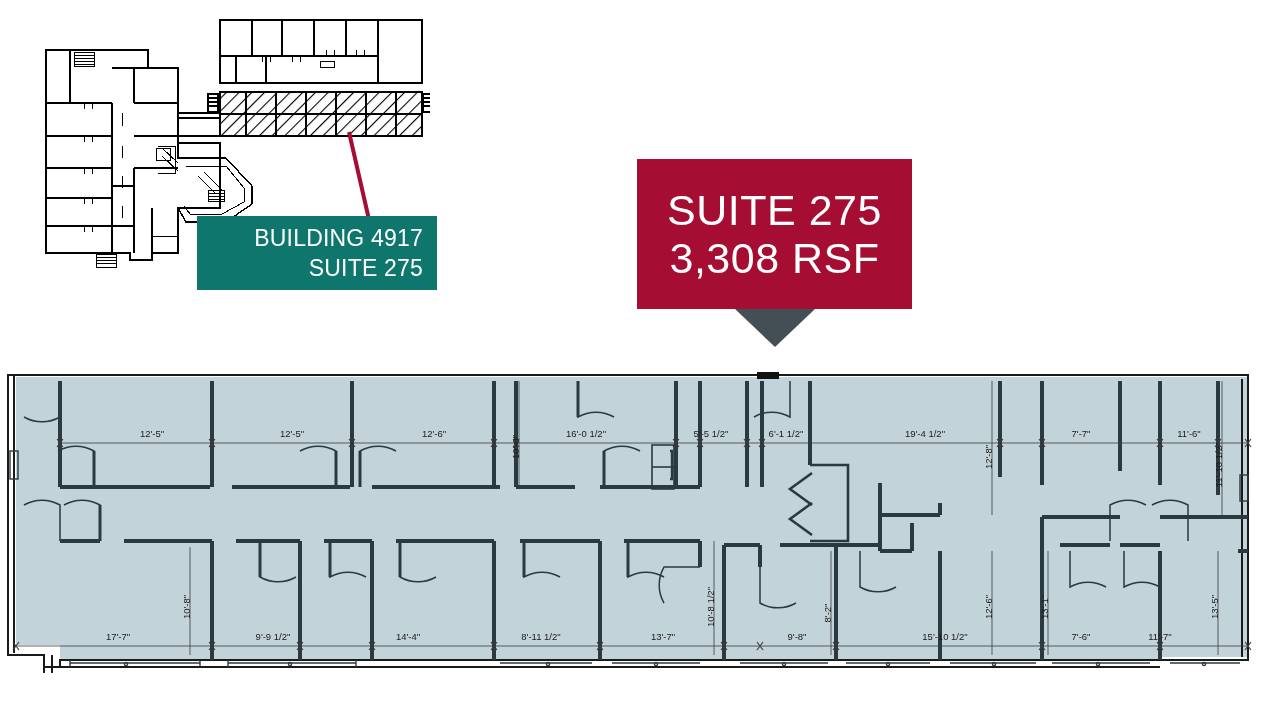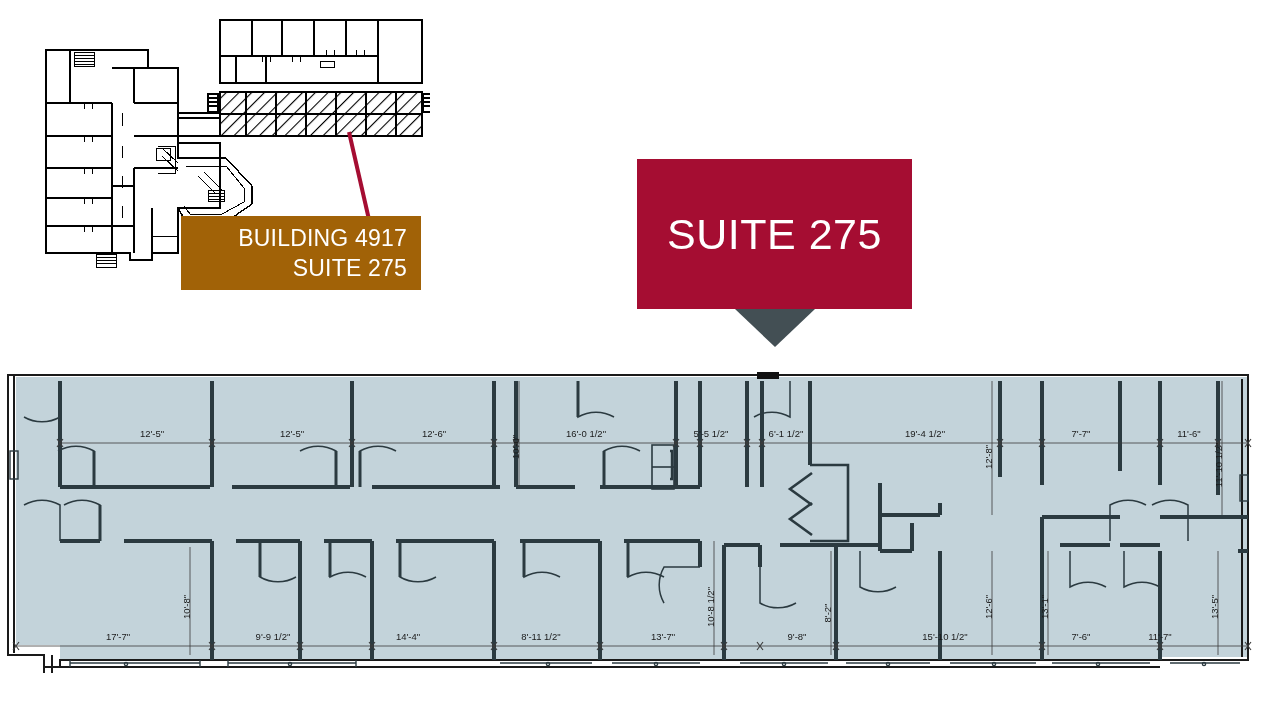--- a/index.html
+++ b/index.html
@@ -5,22 +5,22 @@
   html,body{margin:0;padding:0;background:#ffffff;}
   body{width:1284px;height:709px;position:relative;overflow:hidden;
        font-family:"Liberation Sans","DejaVu Sans",sans-serif;}
 
   
   #keyplan{position:absolute;left:30px;top:8px;width:400px;height:275px;}
   #keyplan svg{display:block;}
 
   
   #building-label{
-    position:absolute;left:181px;top:216px;width:240px;height:74px;
-    background:#a16207;box-sizing:border-box;
+    position:absolute;left:197px;top:216px;width:240px;height:74px;
+    background:#0f766e;box-sizing:border-box;
     padding:7px 14px 0 0;text-align:right;color:#ffffff;
   }
   #building-label .ln{
     display:block;font-size:23px;line-height:30px;letter-spacing:.2px;font-weight:400;
   }
 
   
   #suite-callout{position:absolute;left:637px;top:159px;width:275px;height:150px;}
   #suite-callout .box{
     width:275px;height:150px;background:#a50d32;color:#fff;box-sizing:border-box;
@@ -155,20 +155,21 @@
 </div>
 
 <div id="building-label">
   <span class="ln">BUILDING 4917</span>
   <span class="ln">SUITE 275</span>
 </div>
 
 <div id="suite-callout">
   <div class="box">
     <div class="l1">SUITE 275</div>
+    <div class="l2">3,308 RSF</div>
   </div>
 </div>
 <div id="callout-arrow"></div>
 
 <div id="floorplan">
 <svg width="1284" height="354" viewBox="0 0 1284 354" xmlns="http://www.w3.org/2000/svg">
 
   <g>
     <path d="M52 22 L1248 22 L1248 302 L1160 302 L1160 305 L60 305 L60 290 L52 290 Z" fill="#c3d3da" stroke="none"></path>
     <path d="M16 22 L52 22 L52 290 L16 290 Z" fill="#c3d3da" stroke="none"></path>

